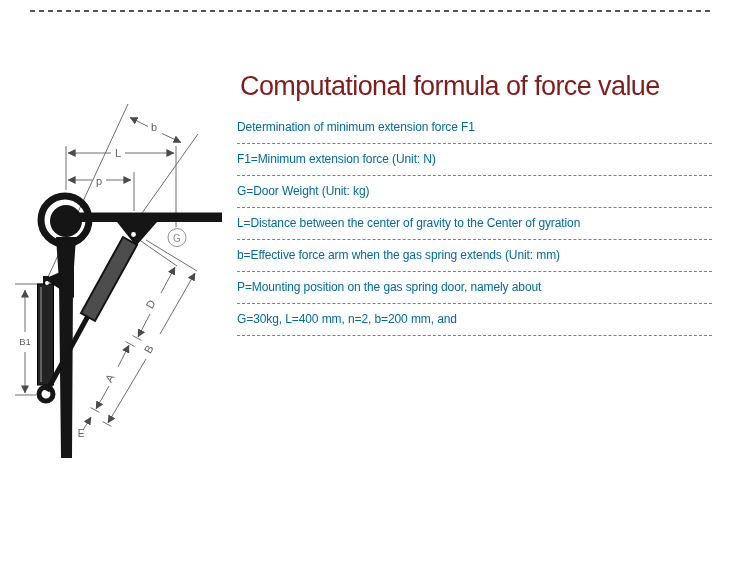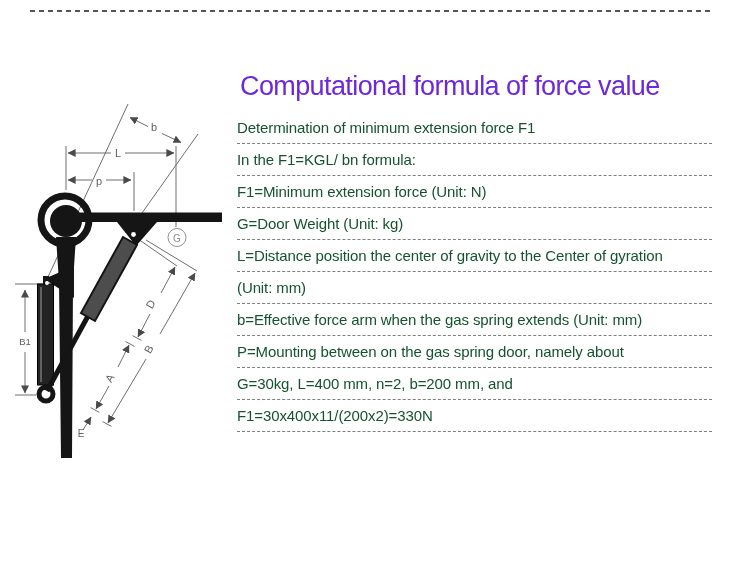--- a/index.html
+++ b/index.html
@@ -1,23 +1,23 @@
 <!DOCTYPE html>
 <html><head>
 <meta charset="utf-8">
 <style>
   html,body{margin:0;padding:0;background:#fff;}
   #page{position:relative;width:750px;height:562px;background:#ffffff;overflow:hidden;
         font-family:"Liberation Sans","DejaVu Sans",sans-serif;}
   .top-dash{position:absolute;left:30px;top:10px;width:682px;height:2px;
         background:repeating-linear-gradient(90deg,#555 0 5px,transparent 5px 9px);}
   .title{position:absolute;left:240px;top:70px;font-size:27px;letter-spacing:-0.6px;
-        color:#6d28d9;line-height:32px;white-space:nowrap;}
+        color:#7f1d1d;line-height:32px;white-space:nowrap;}
   .text-col{position:absolute;left:237px;top:112px;width:475px;}
-  .frow{height:31px;line-height:31px;font-size:15px;letter-spacing:-0.1px;color:#14532d;
+  .frow{height:31px;line-height:31px;font-size:12px;letter-spacing:-0.1px;color:#0369a1;
         border-bottom:1px dashed #7f7f7f;white-space:nowrap;}
   .diagram{position:absolute;left:0;top:0;width:235px;height:562px;}
   svg text{font-family:"Liberation Sans","DejaVu Sans",sans-serif;}
 </style>
 </head>
 <body>
 
 <div id="page">
 
   <div class="top-dash"></div>
@@ -120,24 +120,21 @@
       <text x="113" y="380" transform="rotate(-60 113 380)">A</text>
       <text x="81" y="437" font-size="10">E</text>
       <text x="25" y="345" font-size="9.5">B1</text>
     </g>
   </svg>
 
   <h1 class="title" style="margin:0;font-weight:normal;">Computational formula of force value</h1>
 
   <div class="text-col">
     <div class="frow">Determination of minimum extension force F1</div>
-    <div class="frow">In the F1=KGL/ bn formula:</div>
     <div class="frow">F1=Minimum extension force (Unit: N)</div>
     <div class="frow">G=Door Weight (Unit: kg)</div>
-    <div class="frow">L=Distance position the center of gravity to the Center of gyration</div>
-    <div class="frow">(Unit: mm)</div>
+    <div class="frow">L=Distance between the center of gravity to the Center of gyration</div>
     <div class="frow">b=Effective force arm when the gas spring extends (Unit: mm)</div>
-    <div class="frow">P=Mounting between on the gas spring door, namely about</div>
+    <div class="frow">P=Mounting position on the gas spring door, namely about</div>
     <div class="frow">G=30kg, L=400 mm, n=2, b=200 mm, and</div>
-    <div class="frow">F1=30x400x11/(200x2)=330N</div>
   </div>
 
 </div>
 
 </body></html>

